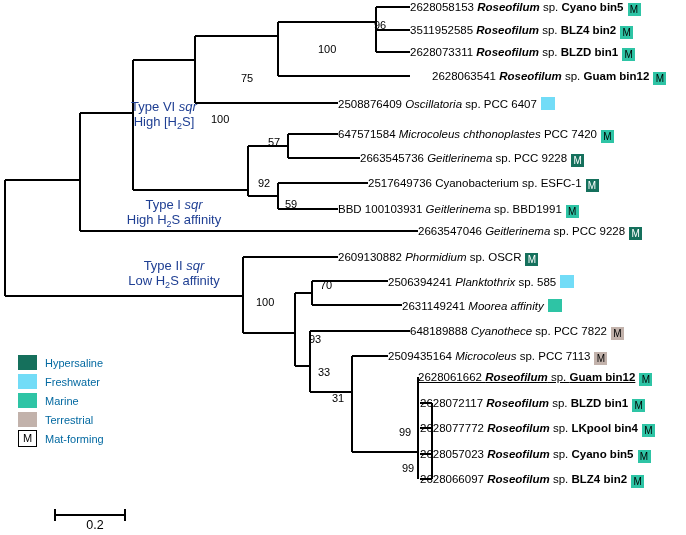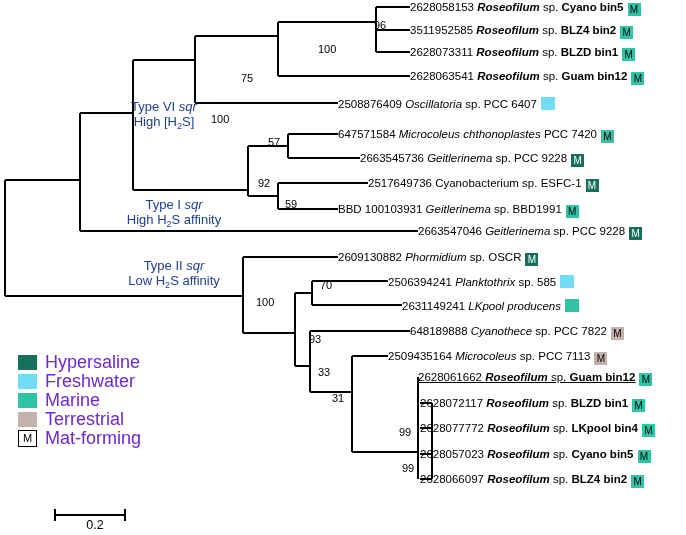--- a/index.html
+++ b/index.html
@@ -60,21 +60,21 @@
   .clade-note i{font-style:italic;}
   .clade-note sub{font-size:9px;vertical-align:-3px;}
 
   #legend{position:absolute;left:18px;top:353px;}
   .leg-row{display:flex;align-items:center;height:19px;}
   .leg-sw{width:19px;height:15px;margin-right:8px;}
   .leg-m{
     width:17px;height:15px;border:1.5px solid #000;background:#fff;
     margin-right:8px;font-size:11px;line-height:15px;text-align:center;
   }
-  .leg-txt{font-size:18px;color:#6d28d9;}
+  .leg-txt{font-size:11px;color:#0369a1;}
 
   #scalebar{position:absolute;left:50px;top:508px;}
   #scale-label{
     position:absolute;left:50px;top:518px;width:90px;
     text-align:center;font-size:12.5px;
   }
 </style>
 </head>
 <body>
 
@@ -194,30 +194,30 @@
     <div class="boot" style="left: 309px; top: 333px;">93</div>
     <div class="boot" style="left: 318px; top: 366px;">33</div>
     <div class="boot" style="left: 332px; top: 392px;">31</div>
     <div class="boot" style="left: 399px; top: 426px;">99</div>
     <div class="boot" style="left: 402px; top: 462px;">99</div>
   </div>
 <div id="tips">
     <div class="tip-label" style="left: 410px; top: 1px;"><span class="acc">2628058153 </span><span class="gen-bi">Roseofilum</span><span class="strain-n"> sp. </span><span class="strain-b">Cyano bin5</span><span class="matbox" style="background: rgb(46, 196, 165); color: rgb(0, 0, 0);">M</span></div>
     <div class="tip-label" style="left: 410px; top: 24px;"><span class="acc">3511952585 </span><span class="gen-bi">Roseofilum</span><span class="strain-n"> sp. </span><span class="strain-b">BLZ4 bin2</span><span class="matbox" style="background: rgb(46, 196, 165); color: rgb(0, 0, 0);">M</span></div>
     <div class="tip-label" style="left: 410px; top: 46px;"><span class="acc">2628073311 </span><span class="gen-bi">Roseofilum</span><span class="strain-n"> sp. </span><span class="strain-b">BLZD bin1</span><span class="matbox" style="background: rgb(46, 196, 165); color: rgb(0, 0, 0);">M</span></div>
-    <div class="tip-label" style="left: 410px; top: 70px;"><span class="acc">2628063541 </span><span class="gen-bi">Roseofilum</span><span class="strain-n"> sp. </span><span class="strain-b">Guam bin12</span><span class="matbox" style="background: rgb(46, 196, 165); color: rgb(0, 0, 0);">M</span></div>
+    <div class="tip-label" style="left: 432px; top: 70px;"><span class="acc">2628063541 </span><span class="gen-bi">Roseofilum</span><span class="strain-n"> sp. </span><span class="strain-b">Guam bin12</span><span class="matbox" style="background: rgb(46, 196, 165); color: rgb(0, 0, 0);">M</span></div>
     <div class="tip-label" style="left: 338px; top: 97px;"><span class="acc">2508876409 </span><span class="gen-it">Oscillatoria</span><span class="strain-n"> sp. </span><span class="strain-n">PCC 6407</span><span class="swatch" style="background: rgb(114, 220, 247);"></span></div>
     <div class="tip-label" style="left: 338px; top: 128px;"><span class="acc">647571584 </span><span class="gen-it">Microcoleus chthonoplastes</span><span class="strain-n"> </span><span class="strain-n">PCC 7420</span><span class="matbox" style="background: rgb(46, 196, 165); color: rgb(0, 0, 0);">M</span></div>
     <div class="tip-label" style="left: 360px; top: 152px;"><span class="acc">2663545736 </span><span class="gen-it">Geitlerinema</span><span class="strain-n"> sp. </span><span class="strain-n">PCC 9228</span><span class="matbox" style="background: rgb(21, 112, 92); color: rgb(255, 255, 255);">M</span></div>
     <div class="tip-label" style="left: 368px; top: 177px;"><span class="acc">2517649736 </span><span class="strain-n">Cyanobacterium</span><span class="strain-n"> sp. </span><span class="strain-n">ESFC-1</span><span class="matbox" style="background: rgb(21, 112, 92); color: rgb(255, 255, 255);">M</span></div>
     <div class="tip-label" style="left: 338px; top: 203px;"><span class="acc">BBD 100103931 </span><span class="gen-it">Geitlerinema</span><span class="strain-n"> sp. </span><span class="strain-n">BBD1991</span><span class="matbox" style="background: rgb(46, 196, 165); color: rgb(0, 0, 0);">M</span></div>
     <div class="tip-label" style="left: 418px; top: 225px;"><span class="acc">2663547046 </span><span class="gen-it">Geitlerinema</span><span class="strain-n"> sp. </span><span class="strain-n">PCC 9228</span><span class="matbox" style="background: rgb(21, 112, 92); color: rgb(255, 255, 255);">M</span></div>
     <div class="tip-label" style="left: 338px; top: 251px;"><span class="acc">2609130882 </span><span class="gen-it">Phormidium</span><span class="strain-n"> sp. </span><span class="strain-n">OSCR</span><span class="matbox" style="background: rgb(21, 112, 92); color: rgb(255, 255, 255);">M</span></div>
     <div class="tip-label" style="left: 388px; top: 275px;"><span class="acc">2506394241 </span><span class="gen-it">Planktothrix</span><span class="strain-n"> sp. </span><span class="strain-n">585</span><span class="swatch" style="background: rgb(114, 220, 247);"></span></div>
-    <div class="tip-label" style="left: 402px; top: 299px;"><span class="acc">2631149241 </span><span class="gen-it">LKpool producens</span><span class="swatch" style="background: rgb(46, 196, 165);"></span></div>
+    <div class="tip-label" style="left: 402px; top: 299px;"><span class="acc">2631149241 </span><span class="gen-it">Moorea affinity</span><span class="swatch" style="background: rgb(46, 196, 165);"></span></div>
     <div class="tip-label" style="left: 410px; top: 325px;"><span class="acc">648189888 </span><span class="gen-it">Cyanothece</span><span class="strain-n"> sp. </span><span class="strain-n">PCC 7822</span><span class="matbox" style="background: rgb(194, 178, 171); color: rgb(0, 0, 0);">M</span></div>
     <div class="tip-label" style="left: 388px; top: 350px;"><span class="acc">2509435164 </span><span class="gen-it">Microcoleus</span><span class="strain-n"> sp. </span><span class="strain-n">PCC 7113</span><span class="matbox" style="background: rgb(194, 178, 171); color: rgb(0, 0, 0);">M</span></div>
     <div class="tip-label" style="left: 418px; top: 371px; text-decoration: underline;"><span class="acc">2628061662 </span><span class="gen-bi">Roseofilum</span><span class="strain-n"> sp. </span><span class="strain-b">Guam bin12</span><span class="matbox" style="background: rgb(46, 196, 165); color: rgb(0, 0, 0);">M</span></div>
     <div class="tip-label" style="left: 420px; top: 397px;"><span class="acc">2628072117 </span><span class="gen-bi">Roseofilum</span><span class="strain-n"> sp. </span><span class="strain-b">BLZD bin1</span><span class="matbox" style="background: rgb(46, 196, 165); color: rgb(0, 0, 0);">M</span></div>
     <div class="tip-label" style="left: 420px; top: 422px;"><span class="acc">2628077772 </span><span class="gen-bi">Roseofilum</span><span class="strain-n"> sp. </span><span class="strain-b">LKpool bin4</span><span class="matbox" style="background: rgb(46, 196, 165); color: rgb(0, 0, 0);">M</span></div>
     <div class="tip-label" style="left: 420px; top: 448px;"><span class="acc">2628057023 </span><span class="gen-bi">Roseofilum</span><span class="strain-n"> sp. </span><span class="strain-b">Cyano bin5</span><span class="matbox" style="background: rgb(46, 196, 165); color: rgb(0, 0, 0);">M</span></div>
     <div class="tip-label" style="left: 420px; top: 473px;"><span class="acc">2628066097 </span><span class="gen-bi">Roseofilum</span><span class="strain-n"> sp. </span><span class="strain-b">BLZ4 bin2</span><span class="matbox" style="background: rgb(46, 196, 165); color: rgb(0, 0, 0);">M</span></div>
   </div>
 
 <div id="legend">

